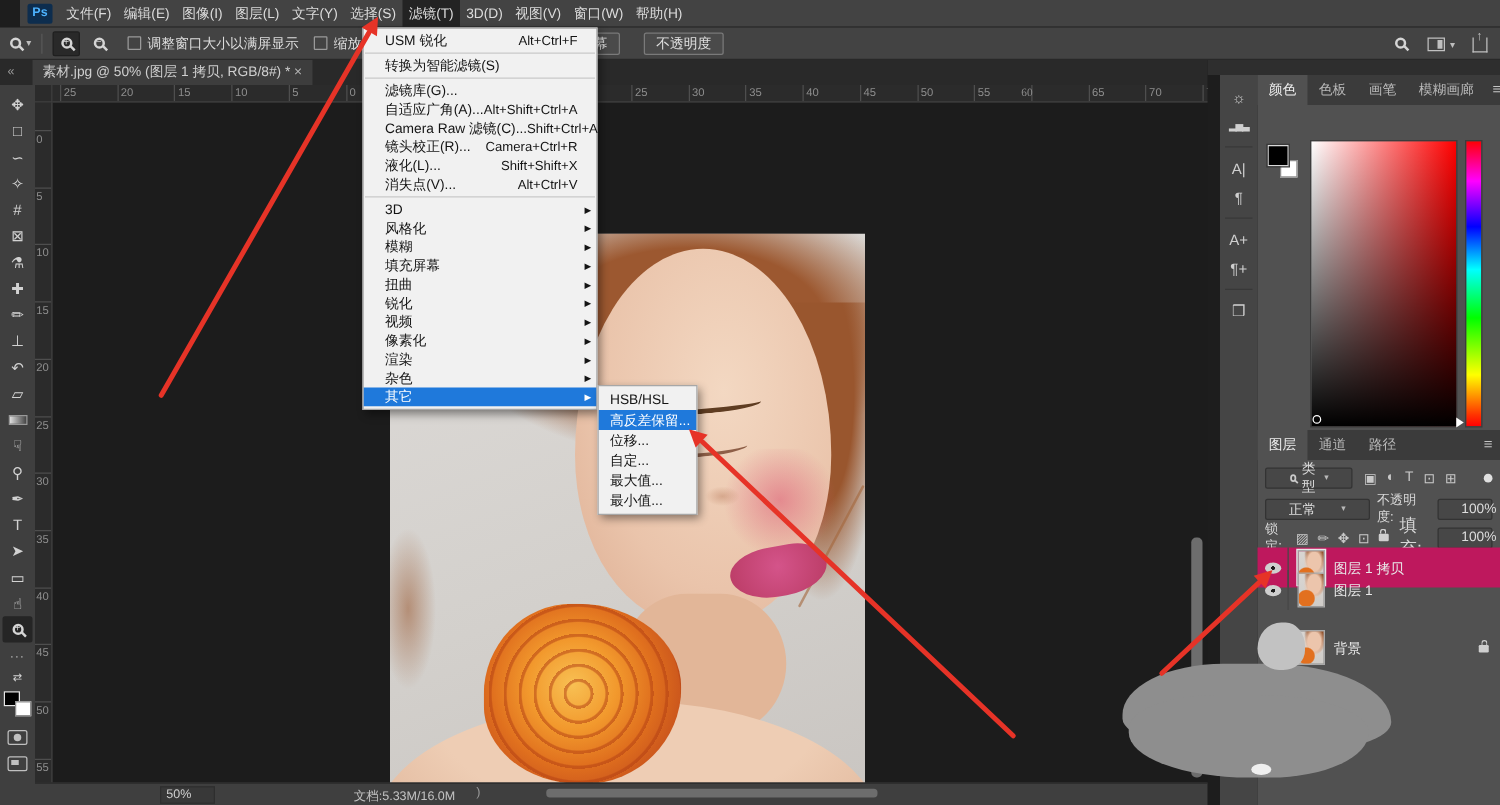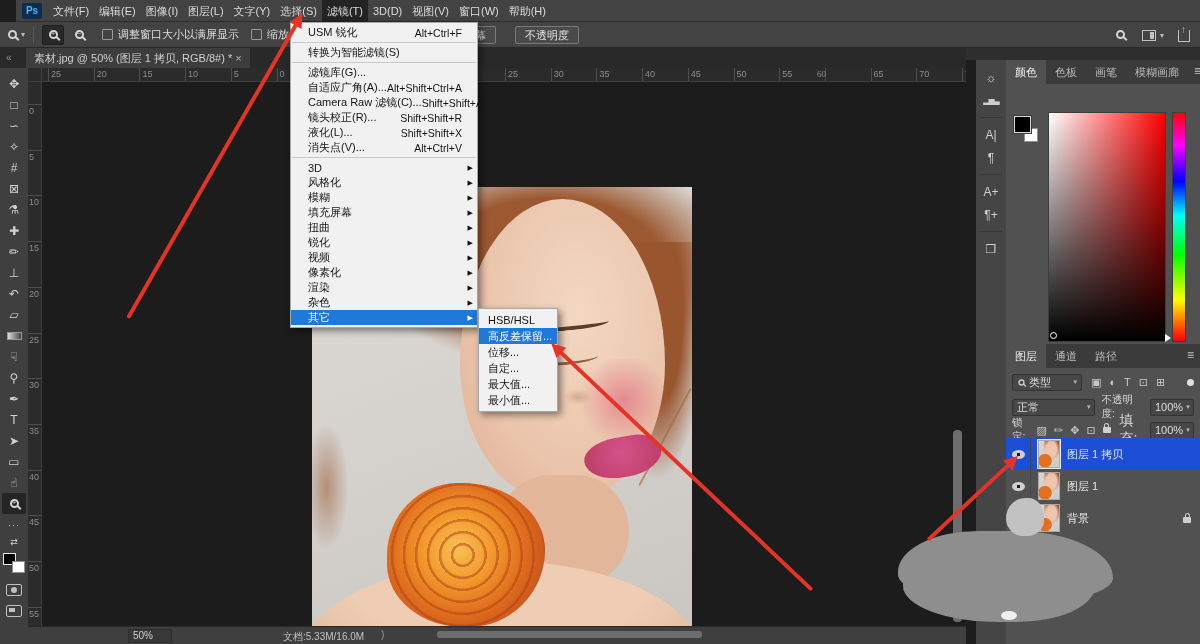--- a/index.html
+++ b/index.html
@@ -113,26 +113,26 @@
   #cp-bg{position:absolute;left:18px;top:44px;width:14px;height:14px;background:#fff;border:1px solid #8f8f8f}
   #cp-grad{position:absolute;left:42px;top:28px;width:118px;height:230px;background:linear-gradient(90deg,#fff,#f00);border:1px solid #3c3c3c}
   #cp-grad::after{content:"";position:absolute;inset:0;background:linear-gradient(180deg,rgba(0,0,0,0),#000)}
   #cp-cursor{position:absolute;left:44px;top:248px;width:7px;height:7px;border:1px solid #fff;border-radius:50%;z-index:2}
   #cp-hue{position:absolute;left:166px;top:28px;width:14px;height:230px;border:1px solid #3c3c3c;
     background:linear-gradient(180deg,#ff0004 0%,#ff00ff 14%,#0000ff 30%,#00ffff 45%,#00ff00 62%,#ffff00 82%,#ff3300 96%,#ff0004 100%)}
   #cp-hmark{position:absolute;left:159px;top:250px;width:0;height:0;border-top:4px solid transparent;border-bottom:4px solid transparent;border-left:6px solid #fff;z-index:2}
 
   
   .lp-row{position:absolute;left:0;width:194px;display:flex;align-items:center;font-size:11px;color:#d8d8d8}
-  .dd{height:17px;background:#474747;border:1px solid #333;border-radius:2px;display:flex;align-items:center;padding:0 4px;gap:3px;color:#ddd;font-size:11px}
+  .dd{height:17px;background:#474747;border:1px solid #333;border-radius:2px;display:flex;align-items:center;padding:0 18px;gap:3px;color:#ddd;font-size:11px}
   .dd .car{margin-left:auto;font-size:7px;color:#b9b9b9}
   .sm-glyph{font-size:11px;color:#c9c9c9}
   .pin{width:7px;height:7px;border-radius:50%;background:#e0e0e0}
   .lrow{position:absolute;left:0;width:194px;height:32px;display:flex;align-items:center}
-  .lrow.selected{background:#1d4ed8}
+  .lrow.selected{background:#be185d}
   .leye{width:25px;height:32px;flex:none;display:flex;align-items:center;justify-content:center;border-right:1px solid #474747}
   .eye-ic{width:13px;height:9px;border-radius:50%;background:radial-gradient(circle at 50% 50%,#1d1d1d 0 1.5px,#cfcfcf 1.6px);display:inline-block}
   .thumb{width:22px;height:28px;margin:0 7px;flex:none;border:1px solid #a9a9a9;
     background:radial-gradient(circle at 30% 76%,#e2701f 0 26%,rgba(0,0,0,0) 30%),
                radial-gradient(ellipse at 62% 32%,#ecc5ac 0 30%,rgba(0,0,0,0) 48%),
                radial-gradient(ellipse at 68% 8%,#92512b 0 32%,rgba(0,0,0,0) 48%),
                linear-gradient(#d9d6d3,#cfccc8)}
   .lrow.selected .thumb{box-shadow:0 0 0 1px #e8e8e8}
   .lname{font-size:11px;color:#e8e8e8;white-space:nowrap}
   .llock{margin-left:auto;margin-right:9px;color:#cfcfcf}
@@ -405,25 +405,25 @@
     <div class="fm-sep"></div>
     <div class="fm-item">
       <span>滤镜库(G)...</span>
     </div>
     <div class="fm-item">
       <span>自适应广角(A)...</span>
       <span class="sc">Alt+Shift+Ctrl+A</span>
     </div>
     <div class="fm-item">
       <span>Camera Raw 滤镜(C)...</span>
-      <span class="sc">Shift+Shift+A</span>
+      <span class="sc">Shift+Ctrl+A</span>
     </div>
     <div class="fm-item">
       <span>镜头校正(R)...</span>
-      <span class="sc">Shift+Shift+R</span>
+      <span class="sc">Camera+Ctrl+R</span>
     </div>
     <div class="fm-item">
       <span>液化(L)...</span>
       <span class="sc">Shift+Shift+X</span>
     </div>
     <div class="fm-item">
       <span>消失点(V)...</span>
       <span class="sc">Alt+Ctrl+V</span>
     </div>
     <div class="fm-sep"></div>
@@ -593,21 +593,21 @@
 
   <div style="position:absolute;left:0;top:97px;width:194px;height:1px;background:#3e3e3e"></div>
   <div id="lp-rows">
       <div class="lrow selected" style="top: 94px;">
         <span class="leye">
           <span class="eye-ic"></span>
         </span>
         <span class="thumb"></span>
         <span class="lname">图层 1 拷贝</span>
       </div>
-      <div class="lrow" style="top: 126px;">
+      <div class="lrow" style="top: 112px;">
         <span class="leye">
           <span class="eye-ic"></span>
         </span>
         <span class="thumb"></span>
         <span class="lname">图层 1</span>
       </div>
       <div class="lrow" style="top: 158px;">
         <span class="leye">
           <span class="eye-ic"></span>
         </span>

